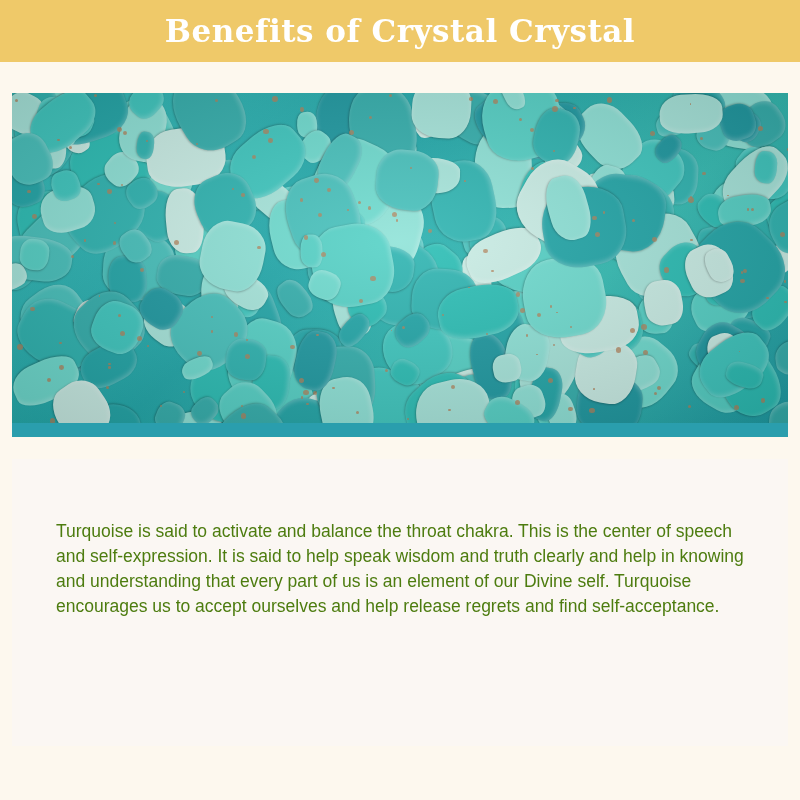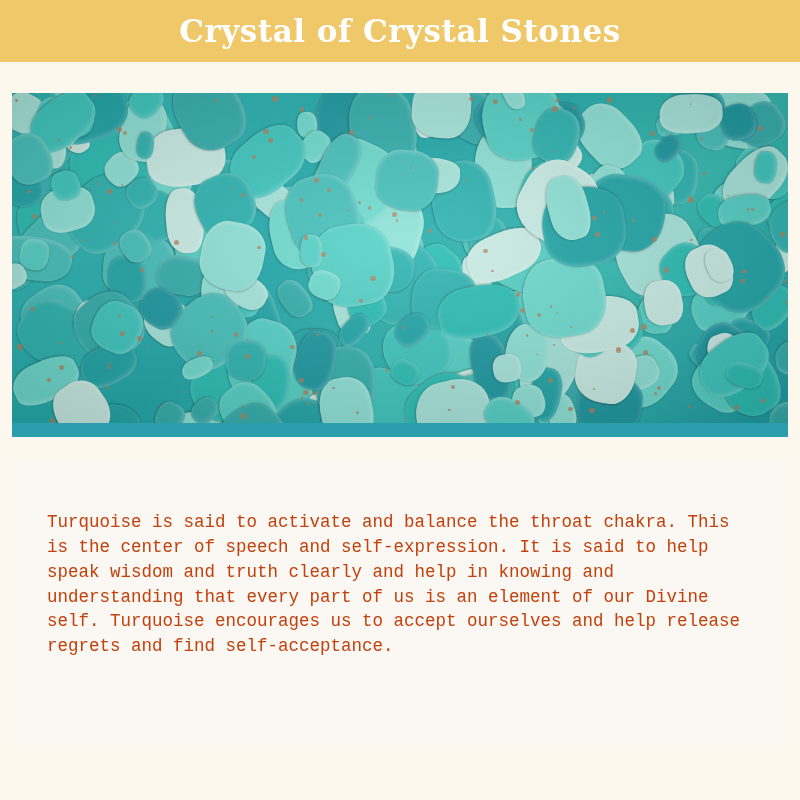--- a/index.html
+++ b/index.html
@@ -104,35 +104,35 @@
   }
   .stone-name {
     font-family: "DejaVu Sans", sans-serif;
     font-weight: bold;
     font-size: 19px;
     color: #2aa6c0;
     margin: 0 0 16px 0;
     letter-spacing: 0.2px;
   }
   .stone-desc {
-    font-family: Liberation Mono, monospace;
+    font-family: Liberation Sans, sans-serif;
     font-size: 17.5px;
     line-height: 1.42;
-    color: #c2410c;
-    margin: 3px;
+    color: #4d7c0f;
+    margin: 12px;
     max-width: 712px;
   }
 </style>
 </head>
 <body>
 
 <div class="page">
 
   <div class="header">
-    <div class="header-title">Crystal of Crystal Stones</div>
+    <div class="header-title">Benefits of Crystal Crystal</div>
   </div>
 
   <div class="image-wrap">
     <div class="gravel"></div>
     <div id="stones">
         <div class="stone" style="left: 699.4px; top: 88.7px; width: 48.5px; height: 48.8px; background: rgb(111, 220, 208); transform: rotate(120deg);"></div>
         <div class="stone" style="left: 598.3px; top: 250.6px; width: 35.3px; height: 23.5px; background: rgb(143, 227, 216); transform: rotate(19deg);"></div>
         <div class="stone" style="left: 400.3px; top: 11.4px; width: 48.8px; height: 27px; background: rgb(202, 238, 230); transform: rotate(141deg);"></div>
         <div class="stone" style="left: 136.8px; top: 71.3px; width: 42px; height: 42px; background: rgb(111, 220, 208); transform: rotate(21deg);"></div>
         <div class="stone" style="left: 704.6px; top: 167.9px; width: 56.4px; height: 59px; background: rgb(35, 167, 169); transform: rotate(78deg);"></div>

